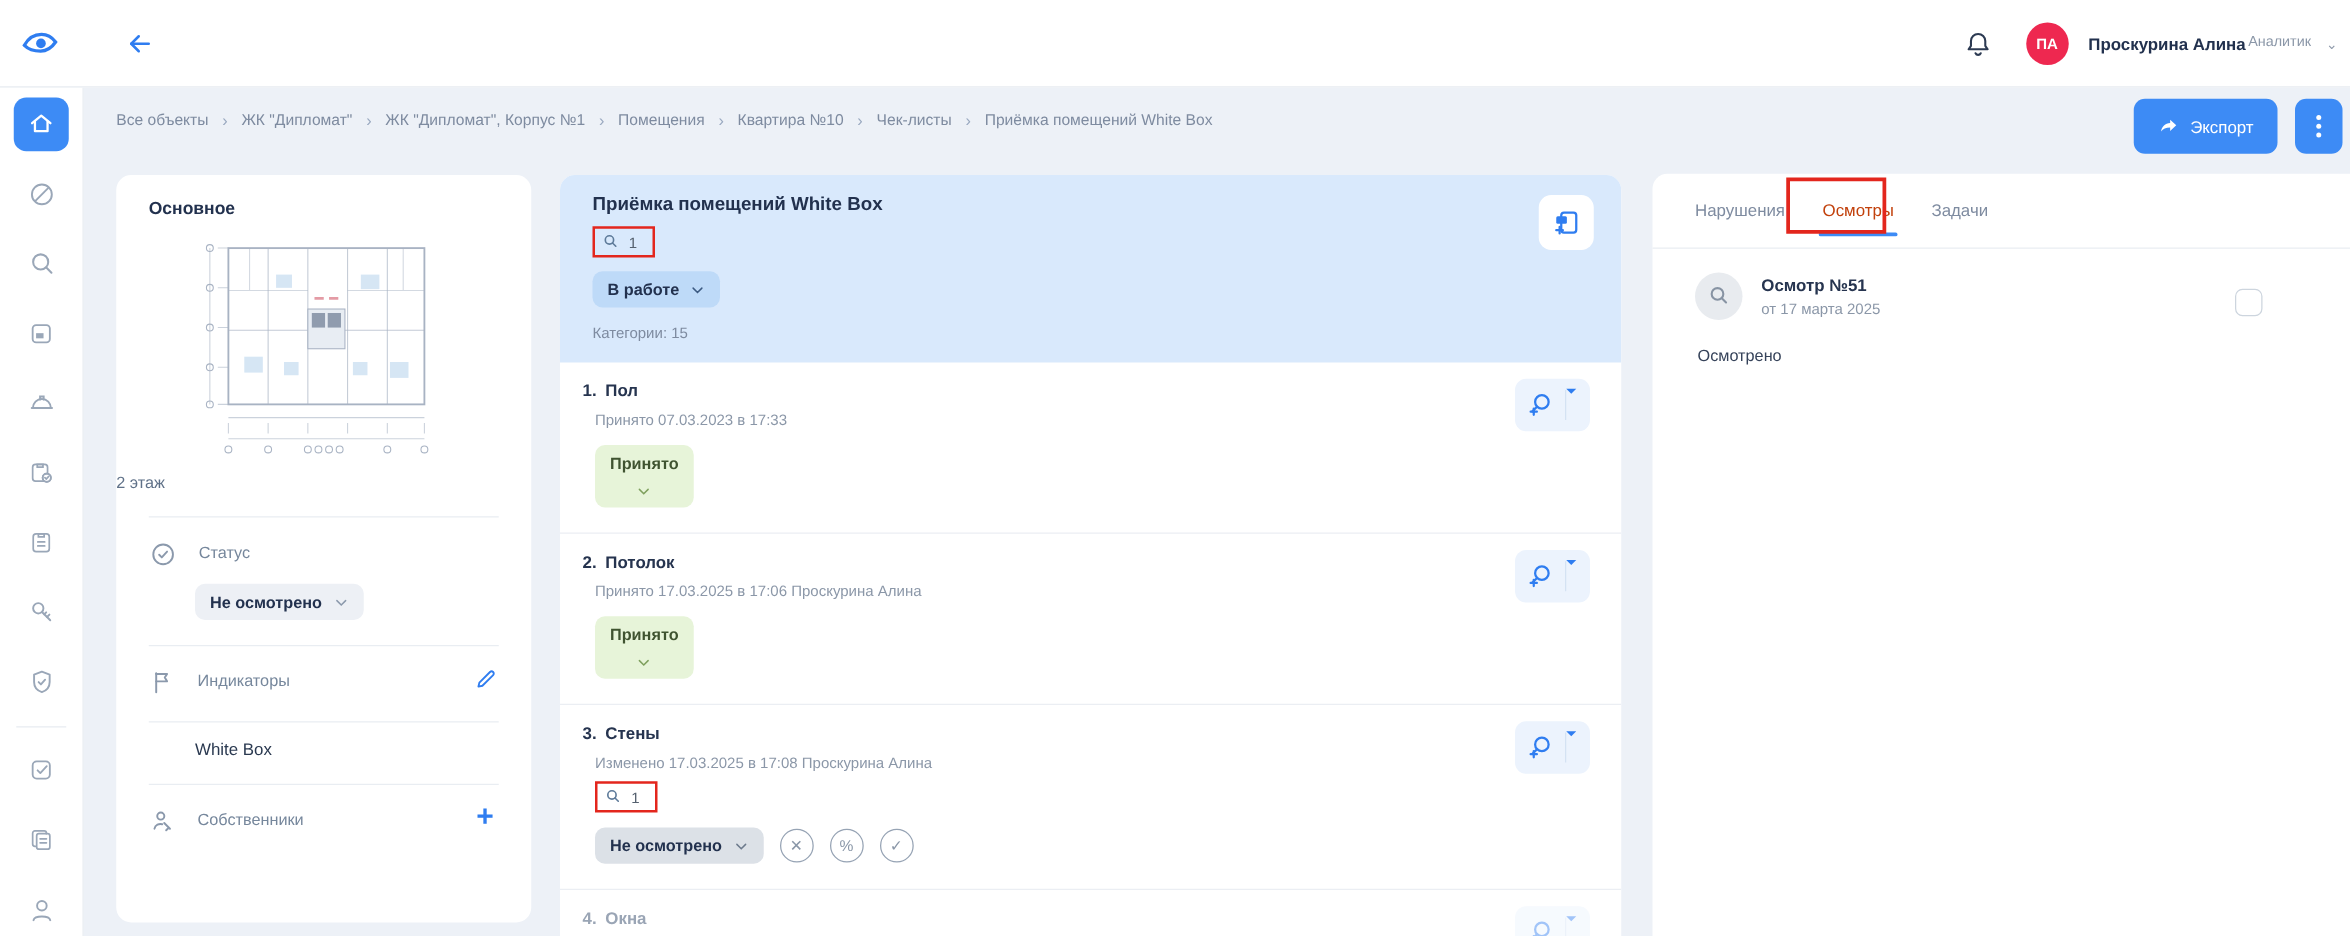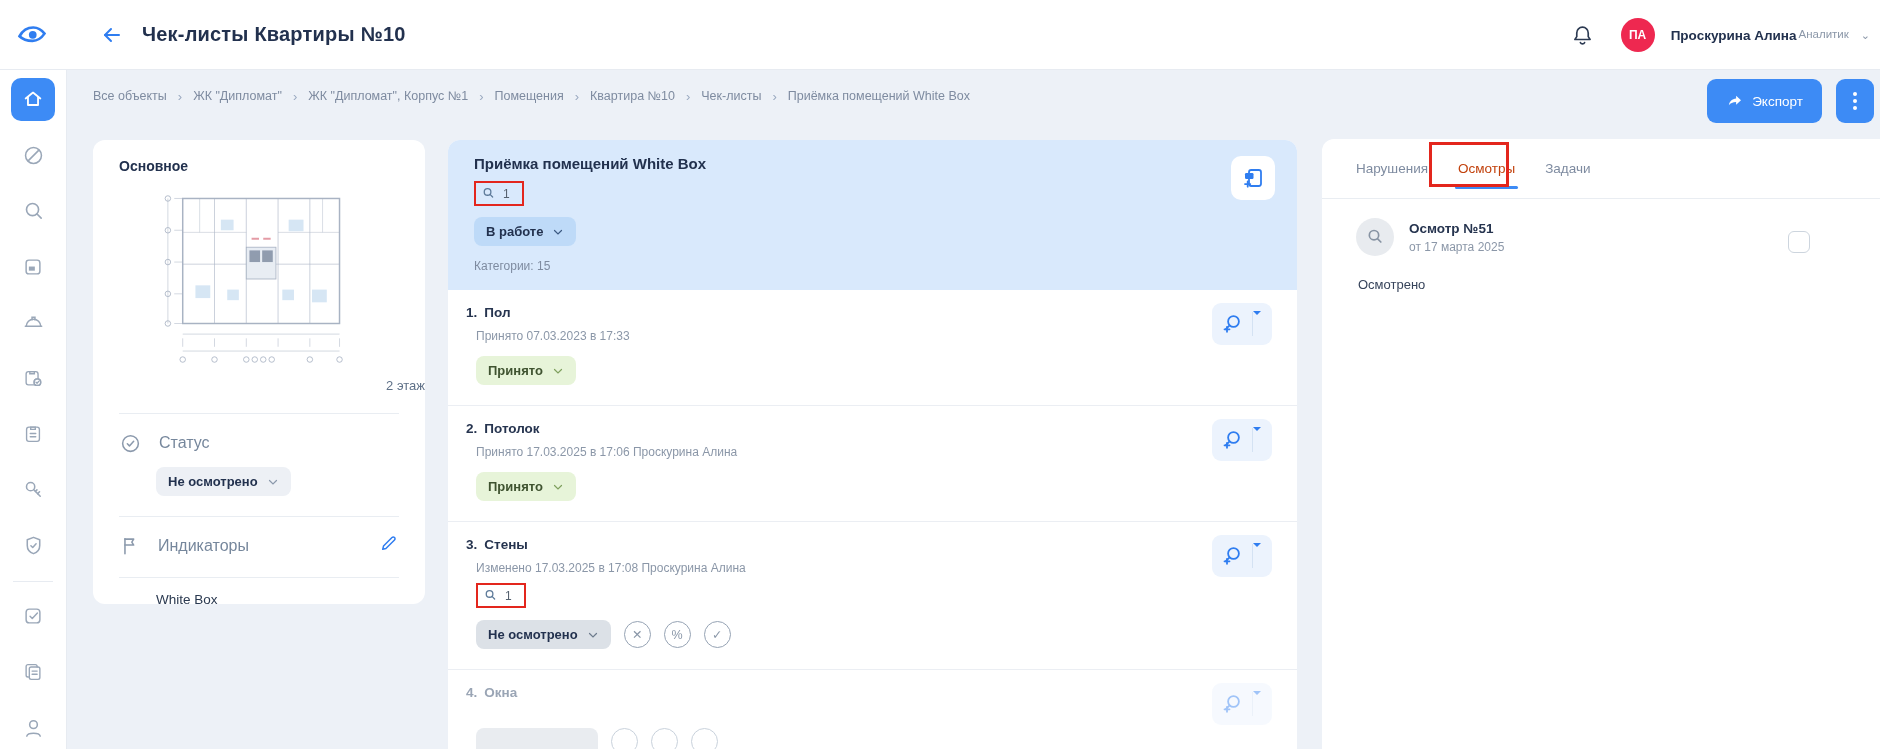--- a/index.html
+++ b/index.html
@@ -28,48 +28,48 @@
 
   
   .breadcrumbs { position:absolute; left:93px; top:70px; height:52px; display:flex; align-items:center; font-size:12.5px; color:#7e8ba0; z-index:4; }
   .crumb { white-space:nowrap; cursor:pointer; }
   .crumb-sep { margin:0 11px; color:#9aa9c0; font-size:13px; }
   .export-btn { position:absolute; right:58px; top:79px; width:115px; height:44px; background:#3d8bf5; border-radius:9px; display:flex; align-items:center; justify-content:center; gap:8px; color:#fff; font-size:13.5px; cursor:pointer; z-index:4; }
   .kebab-btn { position:absolute; right:6px; top:79px; width:38px; height:44px; background:#3d8bf5; border-radius:9px; display:flex; flex-direction:column; align-items:center; justify-content:center; gap:3px; cursor:pointer; z-index:4; }
   .kebab-btn i { width:4px; height:4px; border-radius:50%; background:#fff; }
 
   
-  .left-panel { position:absolute; left:93px; top:140px; width:332px; height:464px; background:#fff; border-radius:12px; z-index:3; overflow:hidden; }
+  .left-panel { position:absolute; left:93px; top:140px; width:332px; height:598px; background:#fff; border-radius:12px; z-index:3; overflow:hidden; }
   .panel-title { padding:18px 26px 0; font-size:14px; font-weight:bold; color:#22314e; }
   .plan-wrap { margin:16px auto 0; width:212px; }
-  .floor-label { text-align:right; margin-top:10px; font-size:13px; color:#5f7188; }
+  .floor-label { text-align:left; margin-top:10px; font-size:13px; color:#5f7188; }
   .p-divider { height:1px; background:#e9edf2; margin:20px 26px 0; }
   .prow { display:flex; align-items:flex-start; padding:18px 26px 0; gap:17px; position:relative; }
-  .prow-label { font-size:16px; color:#76879c; padding-top:2px; }
+  .prow-label { font-size:13px; color:#76879c; padding-top:2px; }
   .prow-value { font-size:13.5px; color:#2a3950; margin:14px 0 0 63px; }
   .row-action { position:absolute; right:26px; top:16px; cursor:pointer; }
   .plus-action { position:absolute; right:30px; top:12px; font-size:24px; color:#2f7df0; font-weight:bold; cursor:pointer; }
   .chip { display:inline-flex; align-items:center; gap:9px; padding:7px 12px; border-radius:8px; font-size:13px; font-weight:bold; color:#22314e; cursor:pointer; }
   .chip.gray-light { background:#edf0f5; margin:12px 0 0 63px; }
 
   
   .main-card { position:absolute; left:448px; top:140px; width:849px; bottom:0; background:#fff; border-radius:12px 12px 0 0; overflow:hidden; z-index:3; }
   .card-header { height:150px; background:#d9e9fc; padding:15px 26px 0; position:relative; }
   .card-title { font-size:15px; font-weight:bold; color:#22314e; }
   .ann-badge { display:inline-flex; align-items:center; gap:7px; margin-top:9px; padding:3px 12px 3px 5px; border:2px solid #e3261d; }
   .badge-count { font-size:12px; color:#55616f; }
   .chip.inwork { background:#bedaf8; margin-top:11px; display:inline-flex; }
   .categories { margin-top:13px; font-size:12px; color:#7e8ba0; }
   .addcard-btn { position:absolute; right:22px; top:16px; width:44px; height:44px; background:#fff; border-radius:10px; display:flex; align-items:center; justify-content:center; cursor:pointer; }
 
   .item { position:relative; padding:15px 26px 20px 18px; border-bottom:1px solid #ebeef3; }
   .item-title-row { display:flex; gap:7px; font-size:13.5px; font-weight:bold; color:#26344f; }
   .item-body { margin-left:10px; }
   .item-meta { margin-top:9px; font-size:12px; color:#8b97a8; }
-  .chip.accepted { background:#e7f4d9; color:#3f5330; margin-top:13px; display:inline-flex; }
+  .chip.accepted { background:#e7f4d9; color:#3f5330; margin-top:13px; display:inline-flex;flex-direction:column; }
   .chip.none { background:#dce1e7; margin-top:12px; display:inline-flex; }
   .status-row { display:flex; align-items:center; gap:13px; }
   .act-circle { width:27px; height:27px; border-radius:50%; border:1.6px solid #96a3b4; color:#8a97a8; font-size:12.5px; display:flex; align-items:center; justify-content:center; margin-top:12px; cursor:pointer; }
   .item-actions { position:absolute; right:25px; top:13px; width:60px; height:42px; background:#ecf3fd; border-radius:9px; display:flex; align-items:center; cursor:pointer; }
   .item-actions .sep { width:1px; height:24px; background:#d4e2f3; }
   .item-actions .mg { flex:1; display:flex; justify-content:center; }
   .caret { width:0; height:0; border:4px solid transparent; border-top-color:#2f7df0; margin:3px auto 0; }
   .caret-wrap { width:19px; }
   .item.disabled .item-title-row { color:#9aa5b5; }
   .item.disabled .item-actions { opacity:.45; }
@@ -102,21 +102,20 @@
       <path d="M2 13c2.5-4.6 6.4-7 11-7 3.6 0 6.6 1.7 9 4.9-2.6 3.8-6 5.8-9.6 5.8C8 16.7 4.1 15.1 2 13z" stroke="#2f7df0" stroke-width="2.1"></path>
       <circle cx="12.6" cy="11.8" r="3.1" fill="#2f7df0"></circle>
     </svg>
   </span>
   <span class="back-btn">
     <svg width="24" height="24" viewBox="0 0 24 24" fill="none" stroke="#2f7df0" stroke-width="2" stroke-linecap="round" stroke-linejoin="round">
       <path d="M19 12H5"></path>
         <path d="M11 6l-6 6 6 6"></path>
     </svg>
   </span>
-  <h1 class="app-title">Чек-листы Квартиры №10</h1>
   <div class="topbar-right">
     <span>
       <svg width="25" height="25" viewBox="0 0 24 24" fill="none" stroke="#2c3a52" stroke-width="1.6" stroke-linecap="round" stroke-linejoin="round">
         <path d="M12 4a5.5 5.5 0 0 0-5.5 5.5v3.6L4.7 15.8h14.6l-1.8-2.7V9.5A5.5 5.5 0 0 0 12 4z"></path>
         <path d="M10 18.8a2.2 2.2 0 0 0 4 0"></path>
       </svg>
     </span>
     <span class="avatar">ПА</span>
     <span class="user-block">
       <span class="user-name">Проскурина Алина</span>

